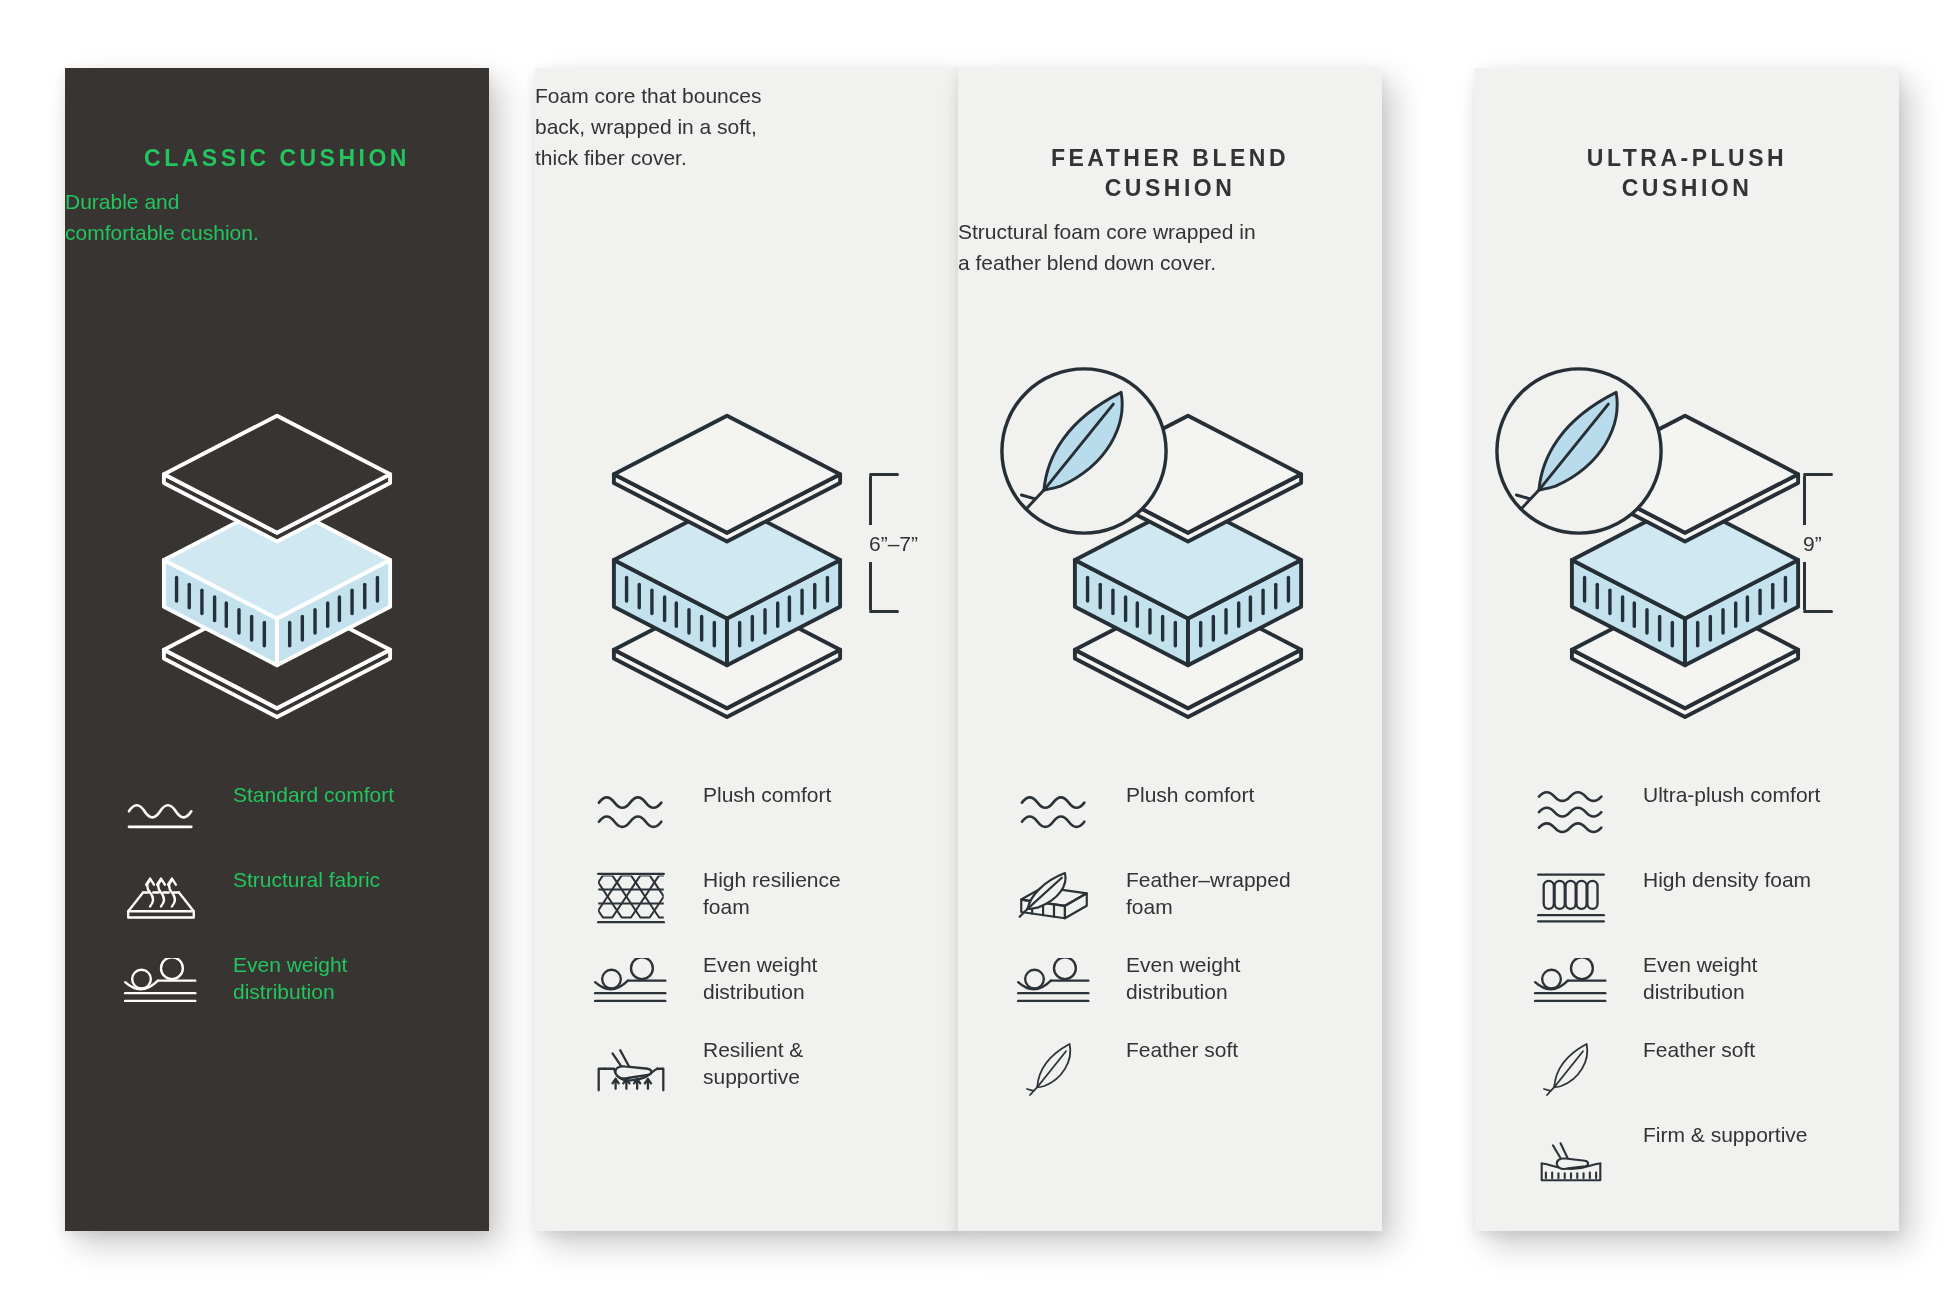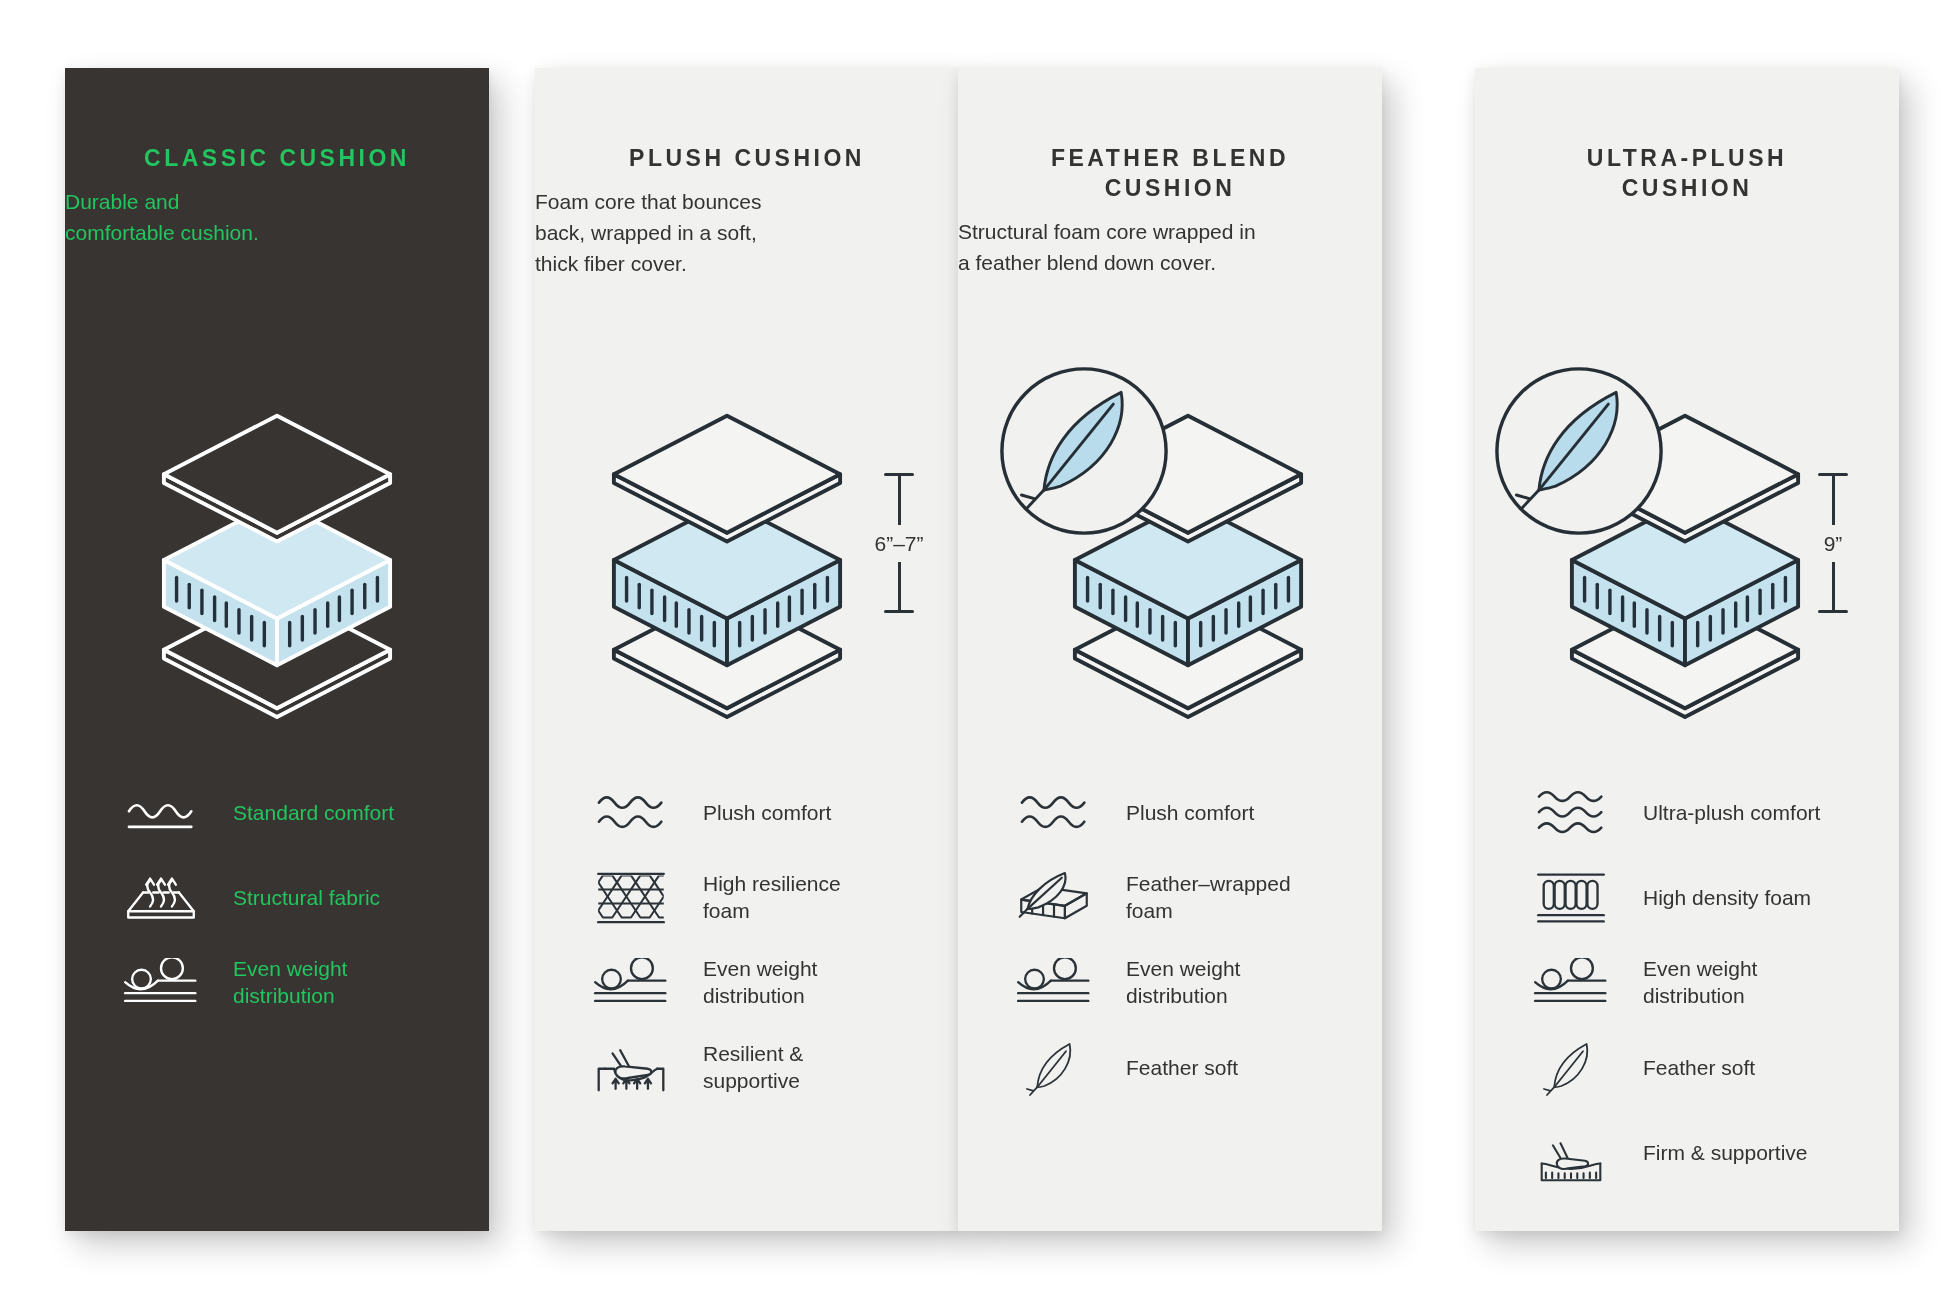--- a/index.html
+++ b/index.html
@@ -26,28 +26,28 @@
     white-space:pre-line; }
 
   .illo { position:absolute; top:295px; left:0; right:0; height:420px; }
   .stack { position:absolute; top:40px; width:312px; display:block; }
   .p1 .stack { left:56px; } .p2 .stack { left:36px; }
   .p3 .stack { left:74px; } .p4 .stack { left:54px; }
   .badge { position:absolute; top:2px; width:172px; display:block; color:#262f36; }
   .p3 .badge { left:40px; } .p4 .badge { left:18px; }
 
   .dim { position:absolute; top:110px; height:140px; width:60px;
-    display:flex; flex-direction:column; align-items:center; color:#2b3338; }
+    display:flex; flex-direction:column; color:#2b3338; }
   .p2 .dim { left:334px; } .p4 .dim { left:328px; }
   .dim .cap { width:30px; height:3px; background:currentColor; border-radius:2px; }
   .dim .seg { width:3px; flex:1; background:currentColor; }
   .dim .txt { font-size:21px; line-height:1; padding:8px 0; white-space:nowrap; color:#333333; }
 
   .features { position:absolute; top:714px; left:56px; right:16px; list-style:none; }
-  .feature { display:flex; align-items:center; min-height:60px; margin-bottom:23px; }
+  .feature { display:flex; align-items:flex-start; min-height:60px; margin-bottom:23px; }
   .ficon { width:80px; height:62px; flex:0 0 80px; margin-right:32px;
     display:flex; align-items:center; justify-content:center; }
   .dark .ficon { color:#ffffff; } .light .ficon { color:#2b3338; }
   .ficon svg { width:78px; height:60px; display:block; }
   .flabel { font-size:21px; line-height:1.28; white-space:pre-line; }
 </style>
 </head>
 <body>
 
 <svg width="0" height="0" style="position:absolute" aria-hidden="true">
@@ -249,21 +249,20 @@
             <use href="#sym-weight"></use>
           </svg>
         </span>
       <span class="flabel">Even weight
 distribution</span>
     </li>
   </ul>
 </section>
 
 <section class="panel light p2">
-  <h2 class="title">PLUSH CUSHION</h2>
   <p class="desc">Foam core that bounces
 back, wrapped in a soft,
 thick fiber cover.</p>
   <div class="illo">
     <svg class="stack" viewBox="0 0 320 330">
         <use href="#sym-stack"></use>
       </svg>
     <div class="dim">
       <span class="cap"></span>
       <span class="seg"></span>

